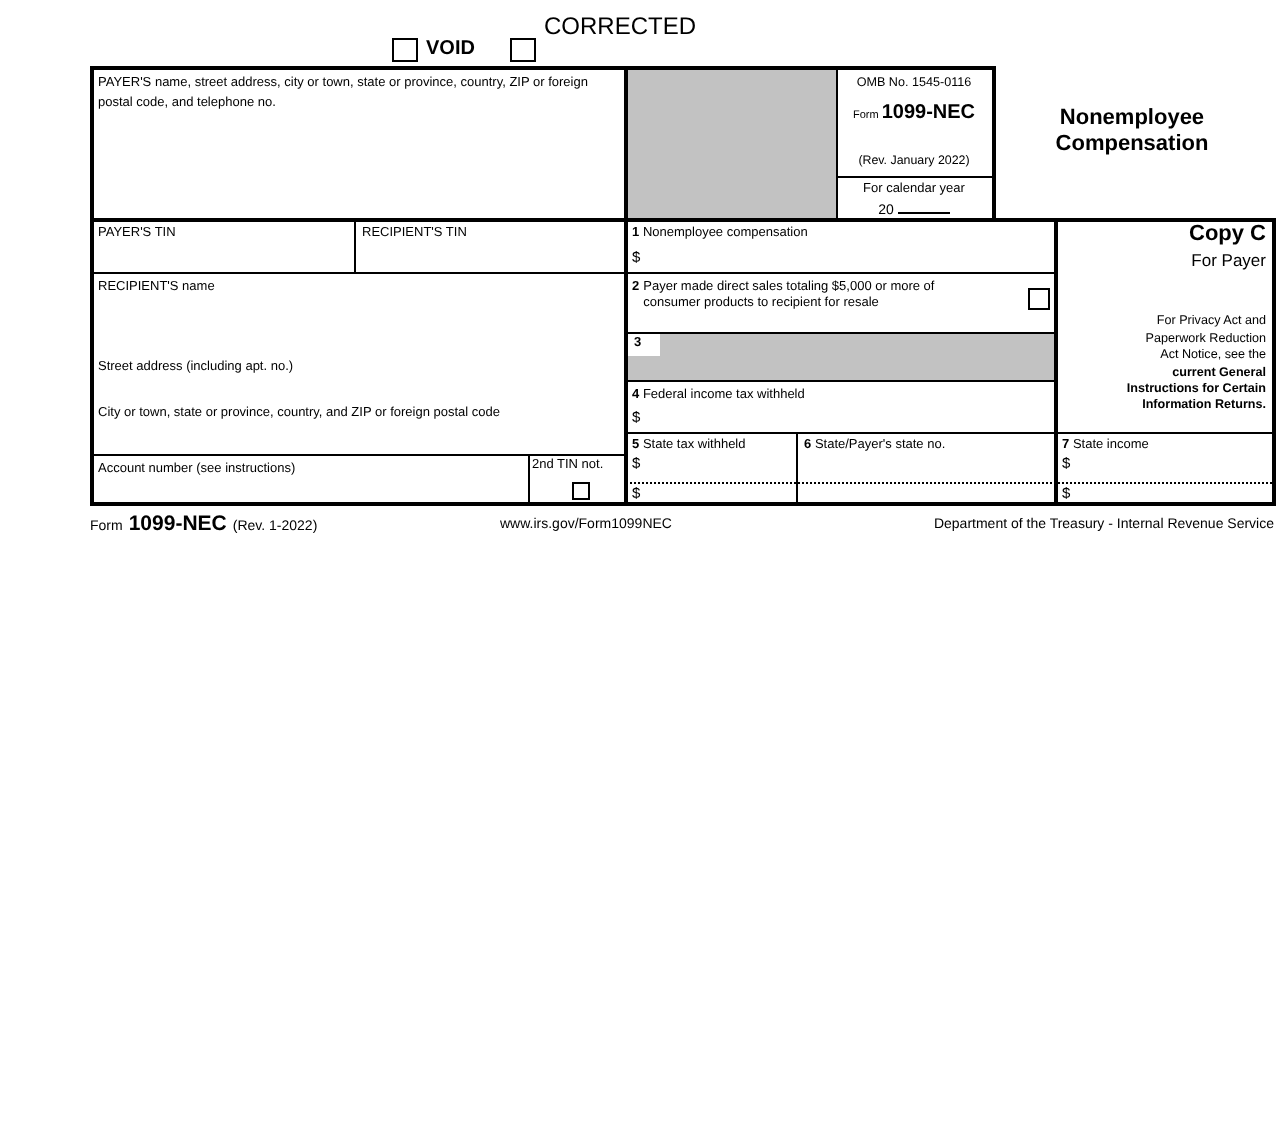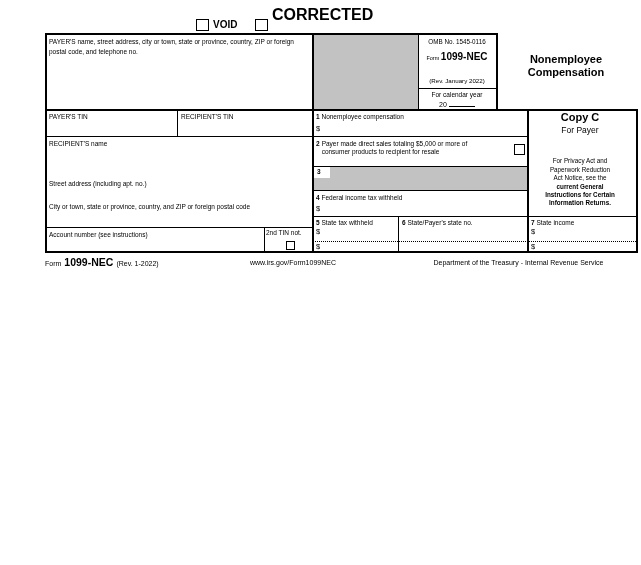--- a/index.html
+++ b/index.html
@@ -11,32 +11,32 @@
   .hl { position:absolute; background:var(--line,#000); height:1px; }
   .vl { position:absolute; background:var(--line,#000); width:1px; }
   .dotted { position:absolute; border-top:1px dotted var(--line,#000); height:0; }
   .shade { position:absolute; background:var(--shade,#c2c2c2); }
   .cb { position:absolute; border:1.5px solid #000; background:#fff; box-sizing:border-box; }
   .cb-sm { position:absolute; border:1px solid #000; background:#fff; box-sizing:border-box; }
   .num { font-weight:bold; }
   .dollar { position:absolute; font-size:7.5px; }
   .field { position:absolute; background:transparent; }
   .center { text-align:center; }
-  .right { text-align:center; }
+  .right { text-align:right; }
   .pre { white-space:pre-line; }
 </style>
 </head>
 <body>
 
 <div id="canvas">
 
   <div class="cb" style="left:196px;top:19px;width:13px;height:12px"></div>
   <div class="t" style="left:213px;top:19px;font-size:10px;font-weight:bold">VOID</div>
   <div class="cb" style="left:255px;top:19px;width:13px;height:12px"></div>
-  <div class="t" style="left:272px;top:6px;font-size:16px;font-weight:bold">CORRECTED</div>
+  <div class="t" style="left:272px;top:6px;font-size:12px;font-weight:normal">CORRECTED</div>
 
   <div class="shade" style="left:314px;top:35px;width:104px;height:74px"></div>
   <div class="shade" style="left:314px;top:167px;width:213px;height:23px"></div>
   <div style="position:absolute;left:314px;top:167px;width:16px;height:11px;background:#fff">
     <span class="num" style="position:absolute;left:3px;top:1px;font-size:6.5px">3</span>
   </div>
 
   <div class="hl" style="left:45px;top:33px;width:452px;height:2px"></div>
   <div class="hl" style="left:418px;top:88px;width:79px"></div>
   <div class="hl" style="left:45px;top:109px;width:593px;height:2px"></div>

